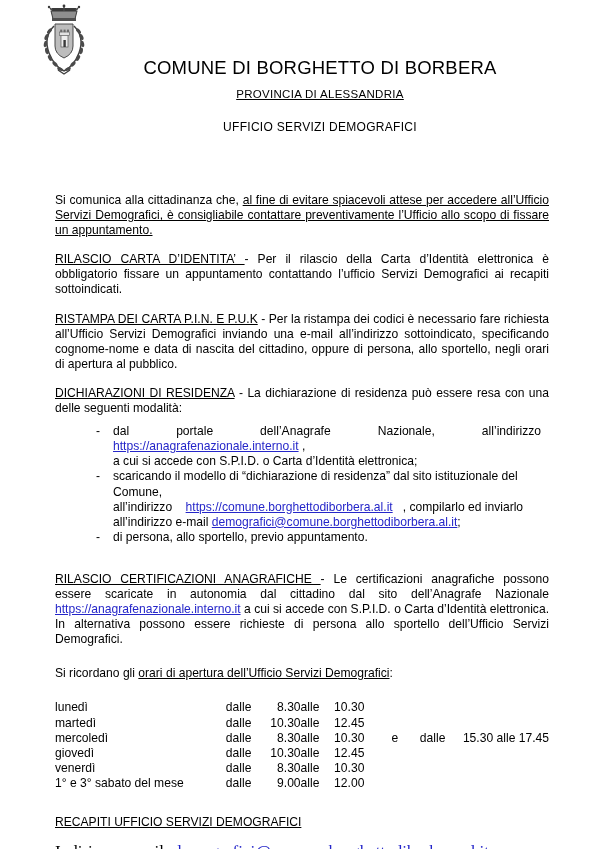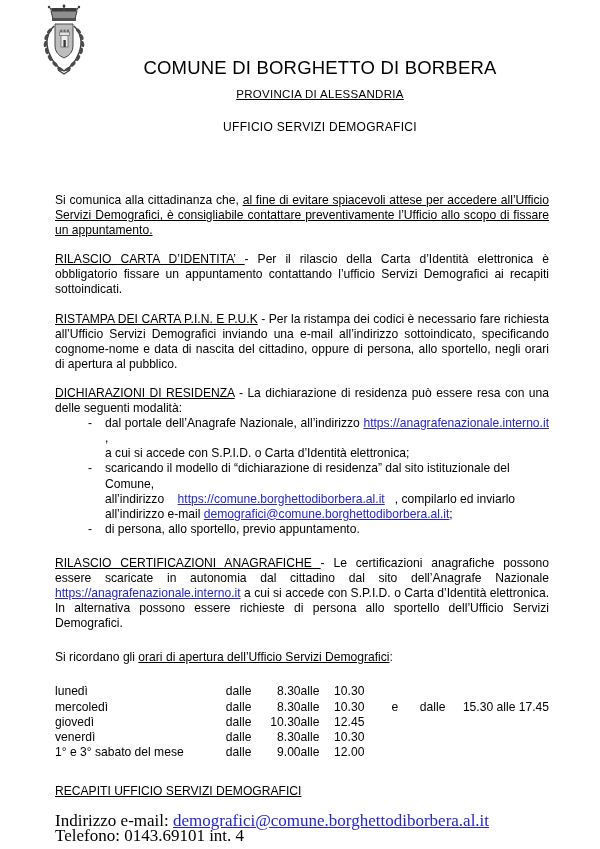--- a/index.html
+++ b/index.html
@@ -77,21 +77,21 @@
     text-decoration: underline;
   }
   a.link, .link {
     color: #2526c9;
     text-decoration: underline;
   }
 
   
   ul.dash-list {
     list-style: none;
-    margin: 0;
+    margin: 8px;
     padding: 0;
   }
   ul.dash-list > li {
     position: relative;
     padding-left: 50px;
     font-size: 12.1px;
     line-height: 15.1px;
     text-align: justify;
   }
   ul.dash-list > li::before {
@@ -245,20 +245,30 @@
           <td class="day">lunedì</td>
           <td class="w-dalle">dalle</td>
           <td class="w-t1">8.30</td>
           <td class="w-alle">alle</td>
           <td class="w-t2">10.30</td>
           <td class="w-e"></td>
           <td class="w-dalle2"></td>
           <td class="w-extra"><span></span> <span></span> <span></span></td>
         </tr>
         <tr>
+          <td class="day">martedì</td>
+          <td class="w-dalle">dalle</td>
+          <td class="w-t1">10.30</td>
+          <td class="w-alle">alle</td>
+          <td class="w-t2">12.45</td>
+          <td class="w-e"></td>
+          <td class="w-dalle2"></td>
+          <td class="w-extra"><span></span> <span></span> <span></span></td>
+        </tr>
+        <tr>
           <td class="day">mercoledì</td>
           <td class="w-dalle">dalle</td>
           <td class="w-t1">8.30</td>
           <td class="w-alle">alle</td>
           <td class="w-t2">10.30</td>
           <td class="w-e">e</td>
           <td class="w-dalle2">dalle</td>
           <td class="w-extra"><span>15.30</span> <span>alle</span> <span>17.45</span></td>
         </tr>
         <tr>

